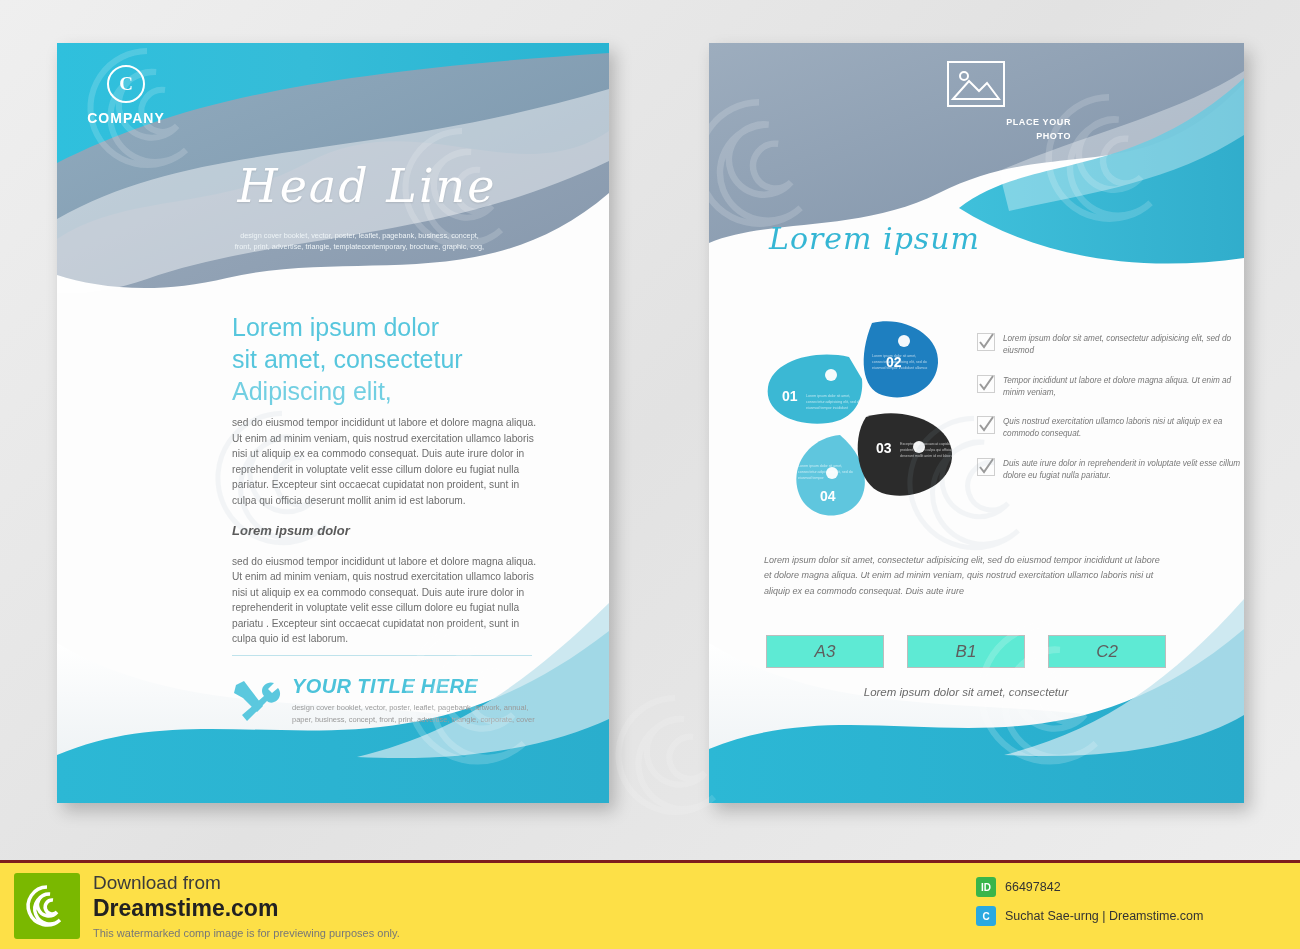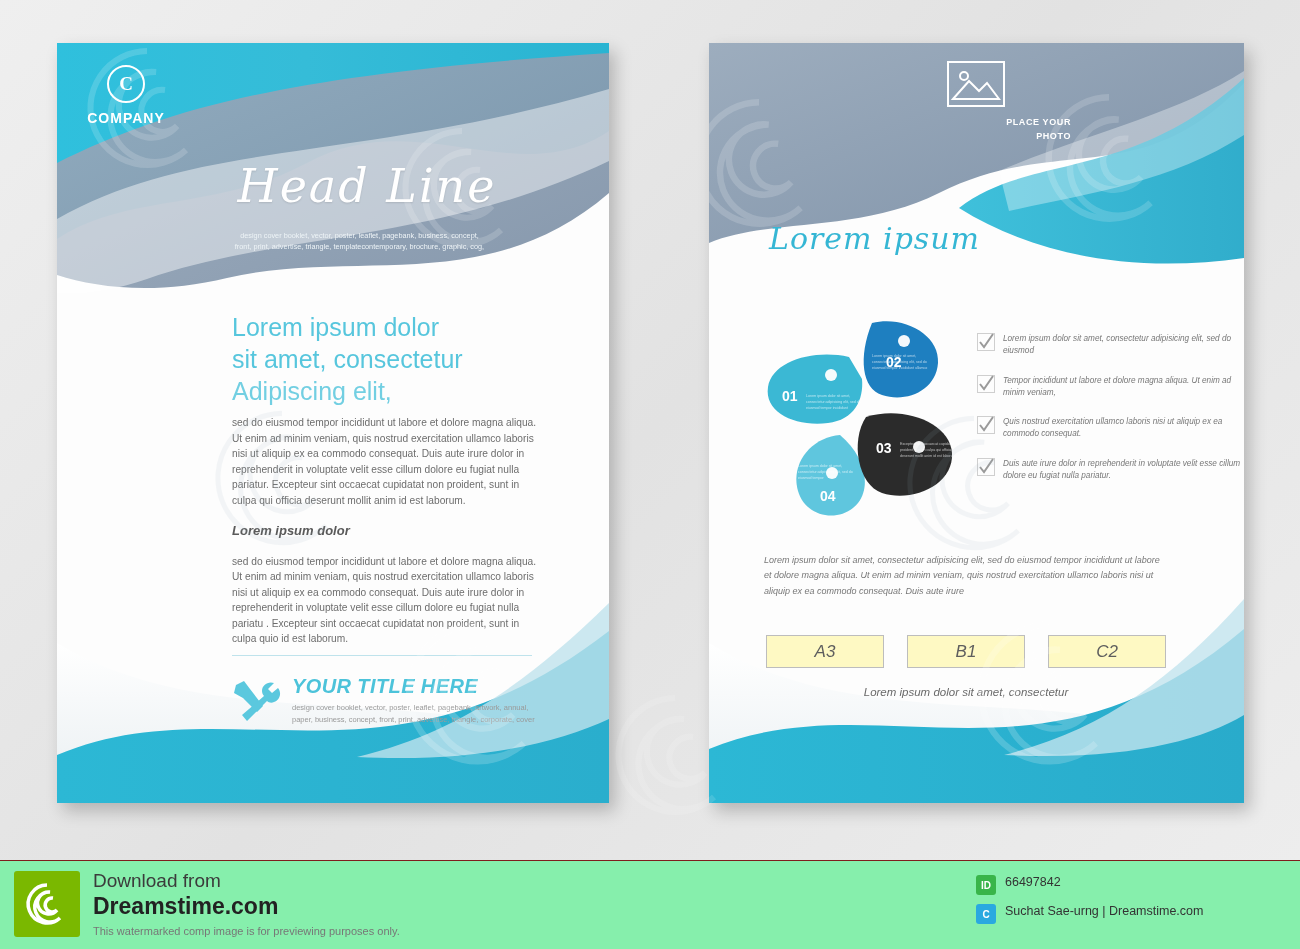--- a/index.html
+++ b/index.html
@@ -109,53 +109,53 @@
   .check-text { font-size:8.2px; line-height:1.5; color:#777; font-style:italic; }
 
   .bottom-para {
     position:absolute; left:55px; top:510px; width:400px;
     font-size:9px; line-height:1.7; color:#777; font-style:italic;
   }
   .boxrow { position:absolute; left:57px; top:592px; width:400px; display:flex; justify-content:space-between;}
   .abox {
     width:118px; height:33px; border:1px solid #bdbdbd;
     display:flex; align-items:center; justify-content:center;
-    font-size:17px; font-style:italic; color:#5e5e5e; background:#fef9c3;
+    font-size:17px; font-style:italic; color:#5e5e5e; background:#5eead4;
   }
   .bottom-caption {
     position:absolute; left:57px; top:643px; width:400px; text-align:center;
     font-size:11.5px; font-style:italic; color:#6a6a6a;
   }
 
   
   .petals { position:absolute; left:45px; top:262px; width:220px; height:245px; }
 
   
   .wm {
     position:absolute; pointer-events:none; opacity:0.16;
   }
   .wm svg { display:block; }
 
   
   .footer {
     position:absolute; left:0; top:860px; width:1300px; height:89px;
-    background:#86efac; border-top:1px solid #7f1d1d;
+    background:#fde047; border-top:3px solid #7f1d1d;
   }
   .dt-logo {
     position:absolute; left:14px; top:10px; width:66px; height:66px;
     background:#7ab800; border-radius:3px;
     display:flex; align-items:center; justify-content:center;
   }
   .dt-text { position:absolute; left:93px; top:9px; }
   .dt-line1 { font-size:19px; color:#3b3b3b; }
   .dt-line2 { font-size:23px; font-weight:bold; color:#222; margin-top:1px;}
   .dt-line3 { font-size:11px; color:#777; margin-top:5px;}
   .scissors { position:absolute; left:830px; top:870px; }
   .meta { position:absolute; right:14px; top:14px; width:310px; }
-  .meta-row { display:flex; align-items:flex-start; margin-bottom:9px; }
+  .meta-row { display:flex; align-items:center; margin-bottom:9px; }
   .meta-badge {
     width:20px; height:20px; border-radius:3px; background:#39b54a; color:#fff;
     font-size:10px; font-weight:bold; display:flex; align-items:center; justify-content:center;
     margin-right:9px; flex:0 0 20px;
   }
   .meta-badge.blue { background:#2aa9e0; }
   .meta-text { font-size:12.5px; color:#333; }
   .dashed-line {
     position:absolute; left:0; top:869px; width:1300px; height:0;
     border-top:1px dashed #cfcfcf;

